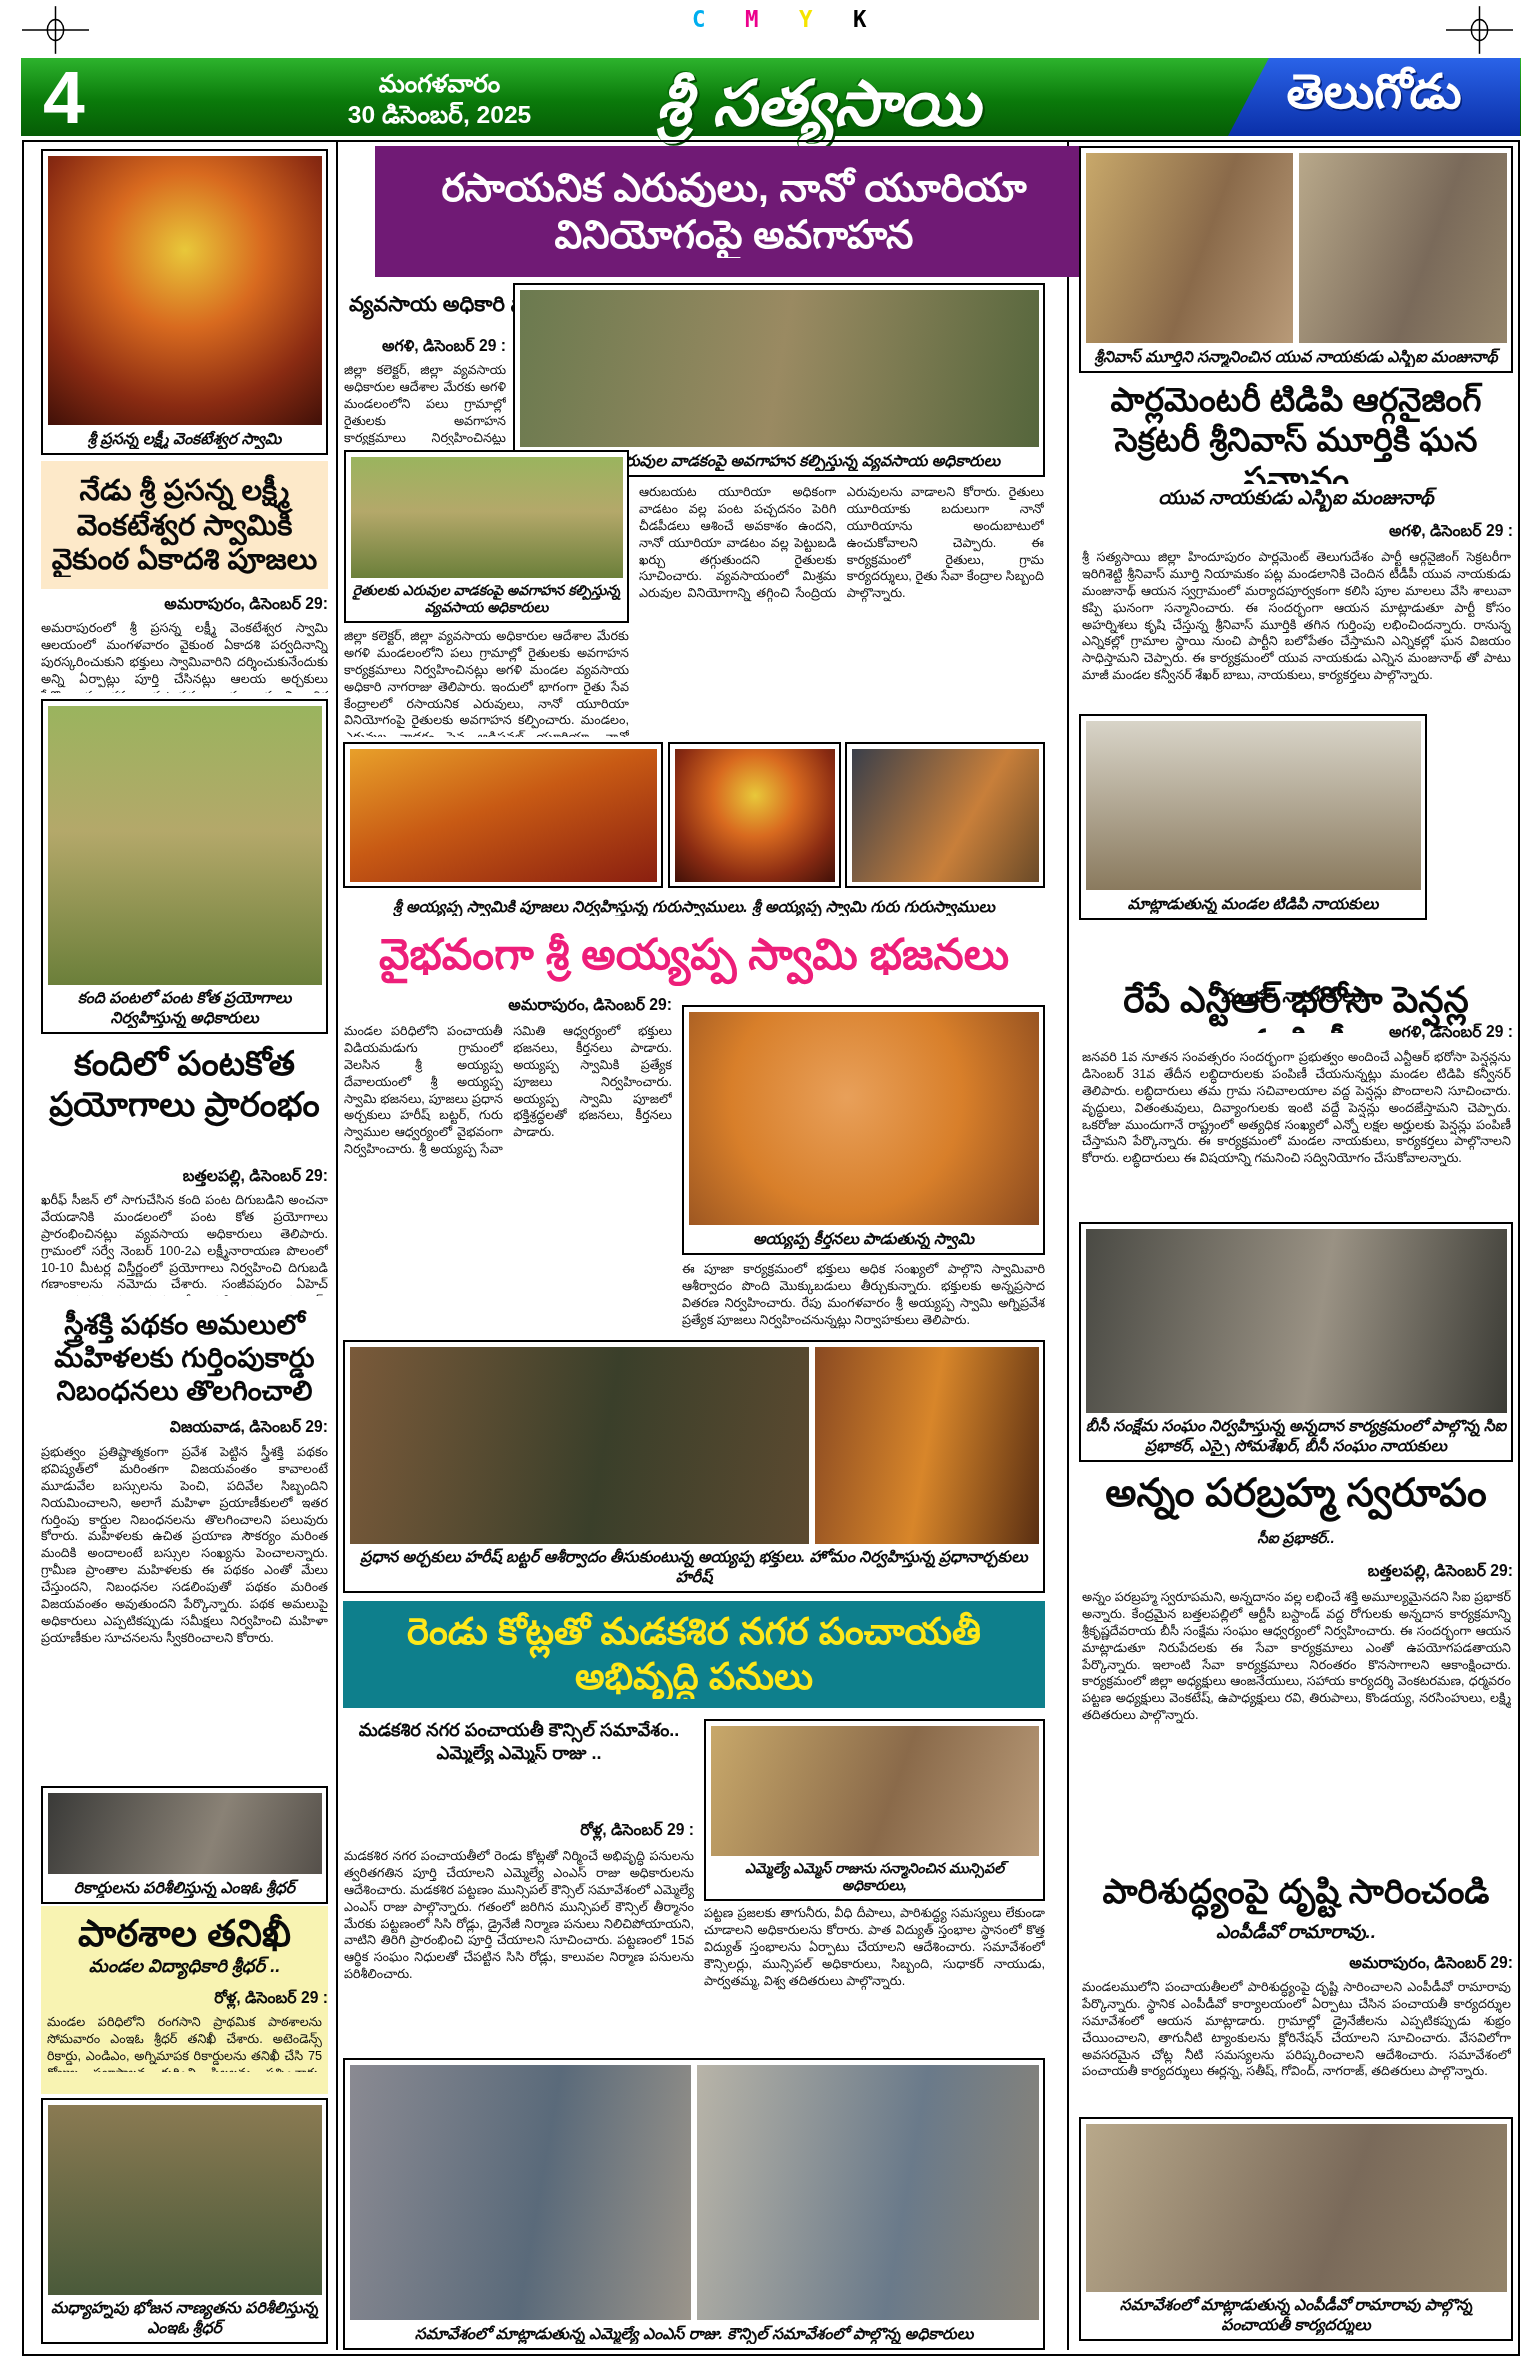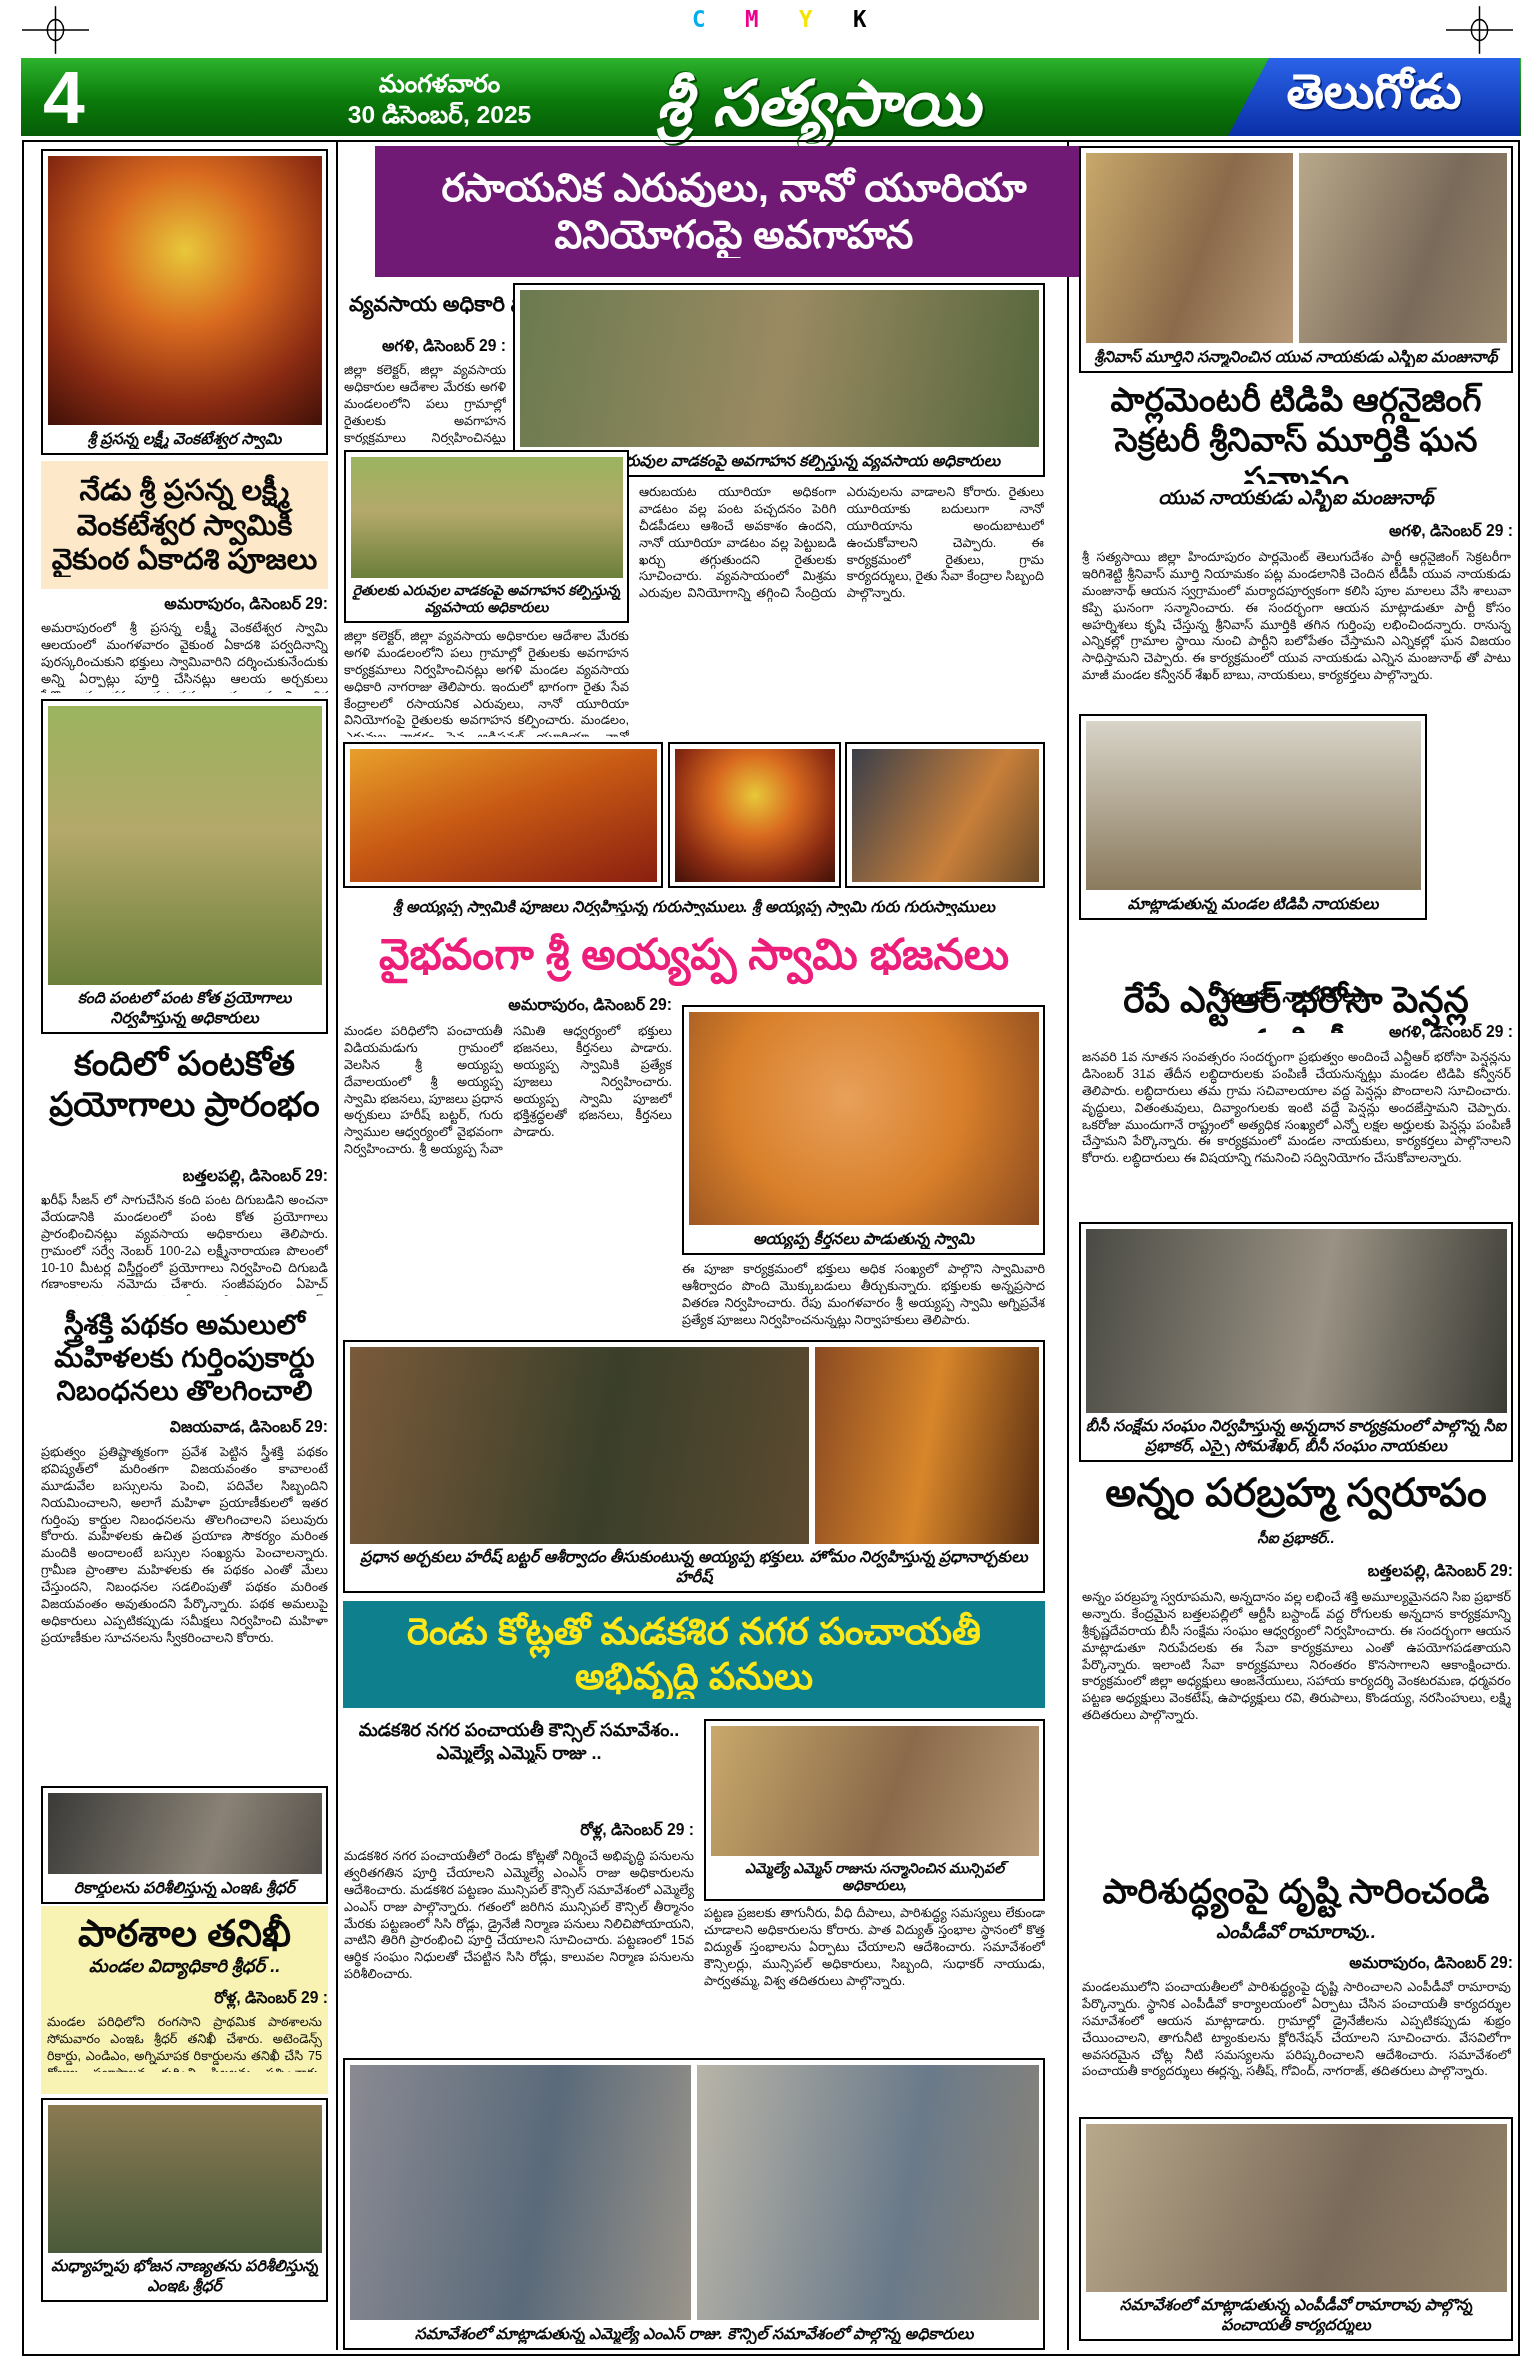--- a/index.html
+++ b/index.html
@@ -116,21 +116,21 @@
   <div class="abs phframe" style="left:41px;top:1786px;width:287px;height:118px">
     <div class="ph g-desk"></div>
     <div class="cap" style="font-style:italic">రికార్డులను పరిశీలిస్తున్న ఎంఇఓ శ్రీధర్</div>
   </div>
   <div class="abs yellowbox" style="left:41px;top:1906px;width:287px;height:188px">
     <div class="hl" style="font-size:37px;padding-top:6px">పాఠశాల తనిఖీ</div>
     <div class="sub" style="font-size:18px;font-style:italic">మండల విద్యాధికారి శ్రీధర్ ..</div>
     <div class="dl" style="margin-top:7.5px">రోళ్ల, డిసెంబర్ 29 :</div>
     <div class="body" style="margin:3px 6px 0;height:58px">మండల పరిధిలోని రంగసాని ప్రాథమిక పాఠశాలను సోమవారం ఎంఇఓ శ్రీధర్ తనిఖీ చేశారు. అటెండెన్స్ రికార్డు, ఎండిఎం, అగ్నిమాపక రికార్డులను తనిఖీ చేసి 75 రోజుల ప్రజాపాలన గురించి పిల్లలను ప్రశ్నించారు. ఆడేవిధంగా మధ్యాహ్న భోజనాన్ని విద్యార్థులతో కలిసి నాణ్యతను పరిశీలించారు.</div>
   </div>
-  <div class="abs phframe" style="left:41px;top:2098px;width:287px;height:204px">
+  <div class="abs phframe" style="left:41px;top:2098px;width:287px;height:246px">
     <div class="ph g-kids"></div>
     <div class="cap" style="font-style:italic">మధ్యాహ్నపు భోజన నాణ్యతను పరిశీలిస్తున్న ఎంఇఓ శ్రీధర్</div>
   </div>
 
   <div class="abs mainhl" style="left:343px;top:146px;width:718px;height:131px">
     <div class="hl" style="font-size:39px;padding:0 7.5px">రసాయనిక ఎరువులు, నానో యూరియా వినియోగంపై అవగాహన</div>
   </div>
   <div class="abs sub" style="left:349px;top:292px;width:313px;font-size:21px;text-align:left">వ్యవసాయ అధికారి నాగరాజు..</div>
   <div class="abs phframe" style="left:513px;top:283px;width:532px;height:194px">
     <div class="ph g-tree"></div>

